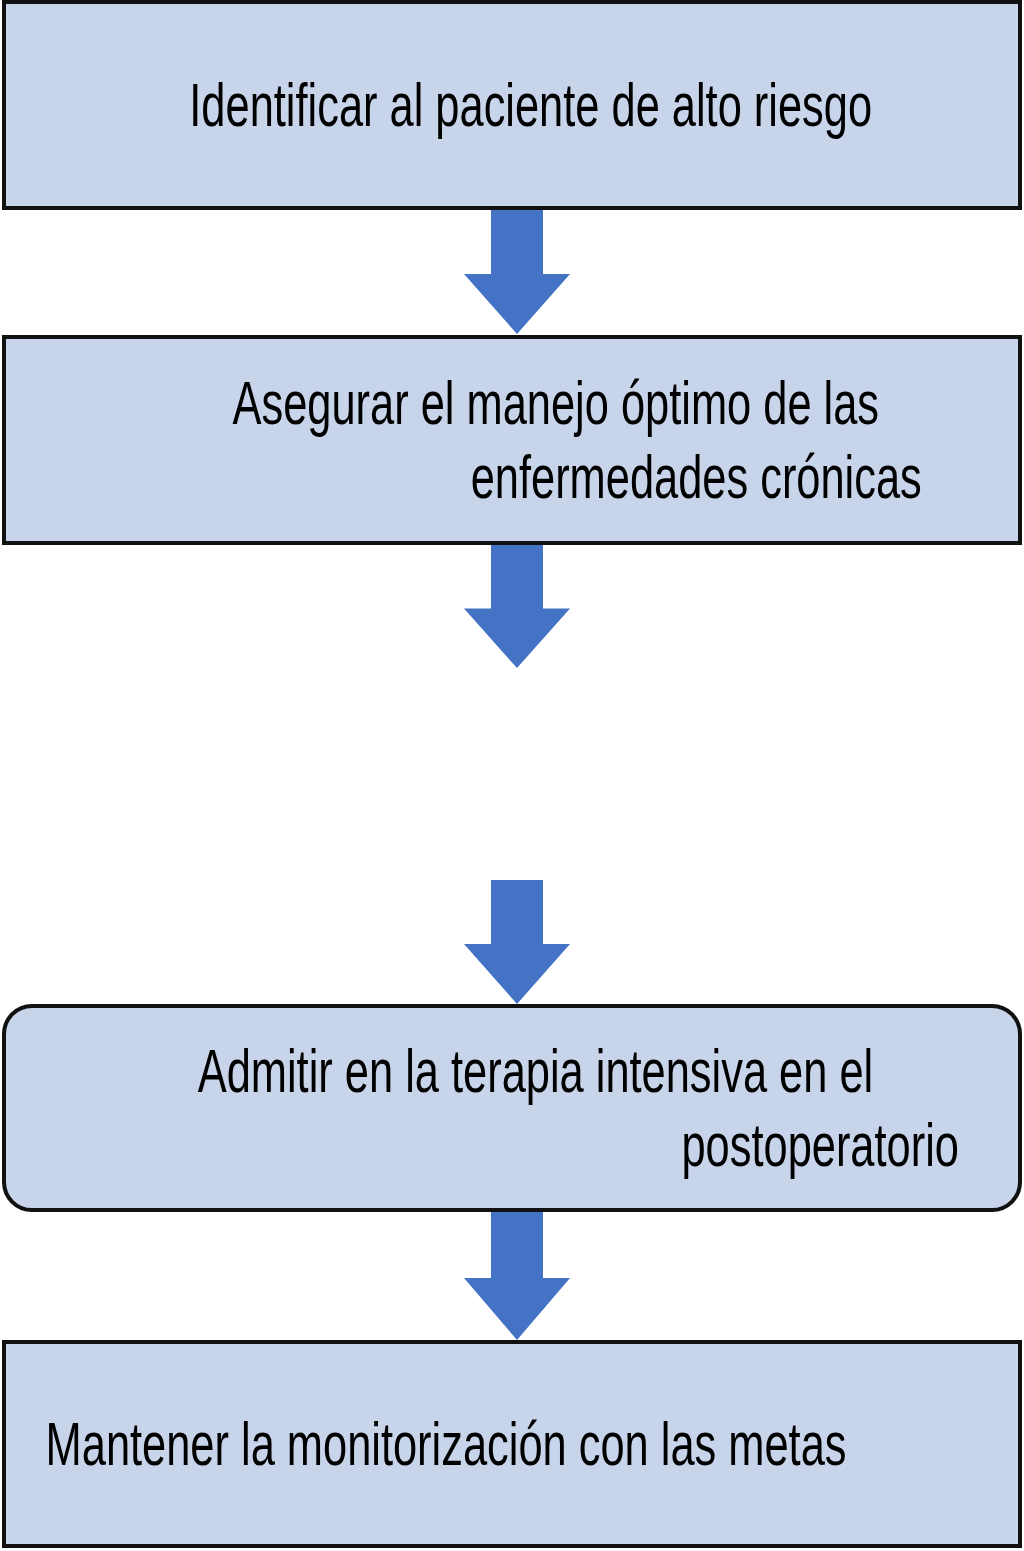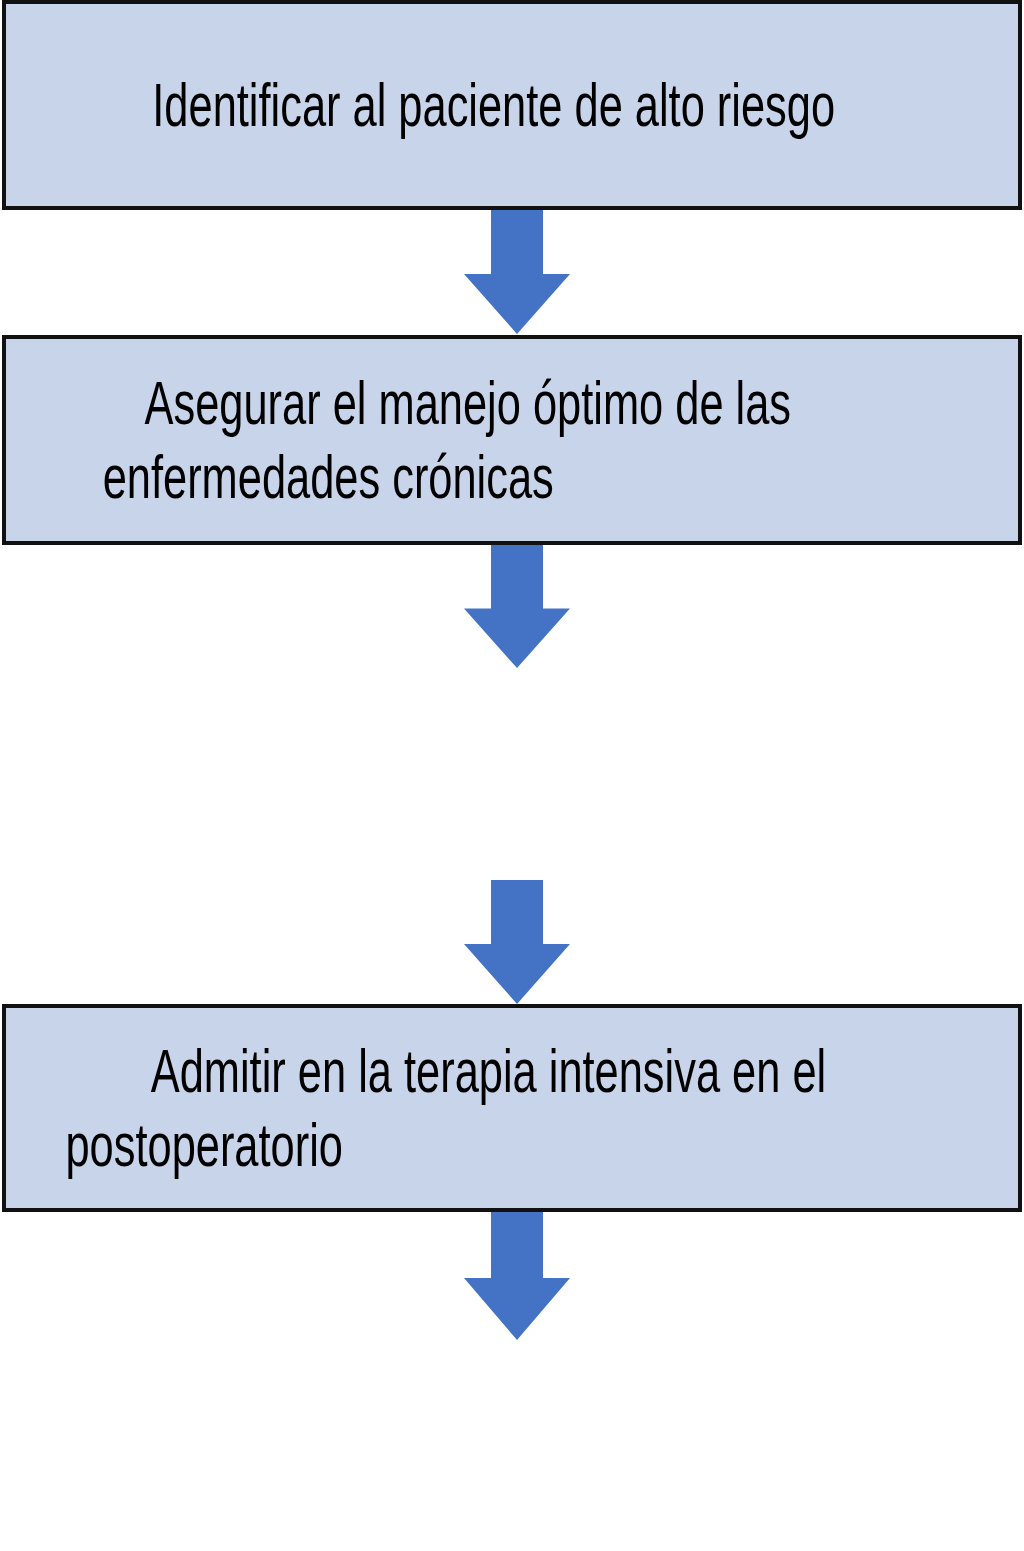--- a/index.html
+++ b/index.html
@@ -21,38 +21,38 @@
     width:1024px;height:1551px;
     background:var(--bg);
   }
   .flow-box{
     position:absolute;
     left:2px;right:2px;
     background:var(--box-fill);
     border:4px solid var(--box-border);
     display:flex;
     flex-direction:column;
-    align-items:flex-start;
+    align-items:flex-end;
     justify-content:center;
     color:var(--text);
   }
   .flow-box .line{
     display:block;
     font-size:62px;
     line-height:74px;
     white-space:nowrap;
     text-align:center;
     transform:scaleX(0.70);
     transform-origin:50% 50%;
     letter-spacing:0px;
   }
   .box-1{top:0px;height:210px;}
   .box-2{top:335px;height:210px;}
   .box-3{top:668px;height:212px;}
-  .box-4{top:1004px;height:208px;}
+  .box-4{top:1004px;height:208px;border-radius:30px;}
   .box-5{top:1340px;height:208px;}
 
   .arrow-zone{
     position:absolute;
     left:0;right:0;
     display:flex;
     align-items:flex-start;
     justify-content:center;
     color:var(--arrow-color);
   }
@@ -99,14 +99,17 @@
     <span class="line">Admitir en la terapia intensiva en el</span>
     <span class="line">postoperatorio</span>
   </div>
 
   <div class="arrow-zone arrow-4">
     <svg width="106" height="128" viewBox="0 0 106 124" preserveAspectRatio="none" aria-hidden="true">
       <path fill="currentColor" d="M27 0 H79 V64 H106 L53 124 L0 64 H27 Z"></path>
     </svg>
   </div>
 
+  <div class="flow-box box-5">
+    <span class="line">Mantener la monitorización con las metas</span>
+  </div>
 
 </div>
 
 </body></html>

